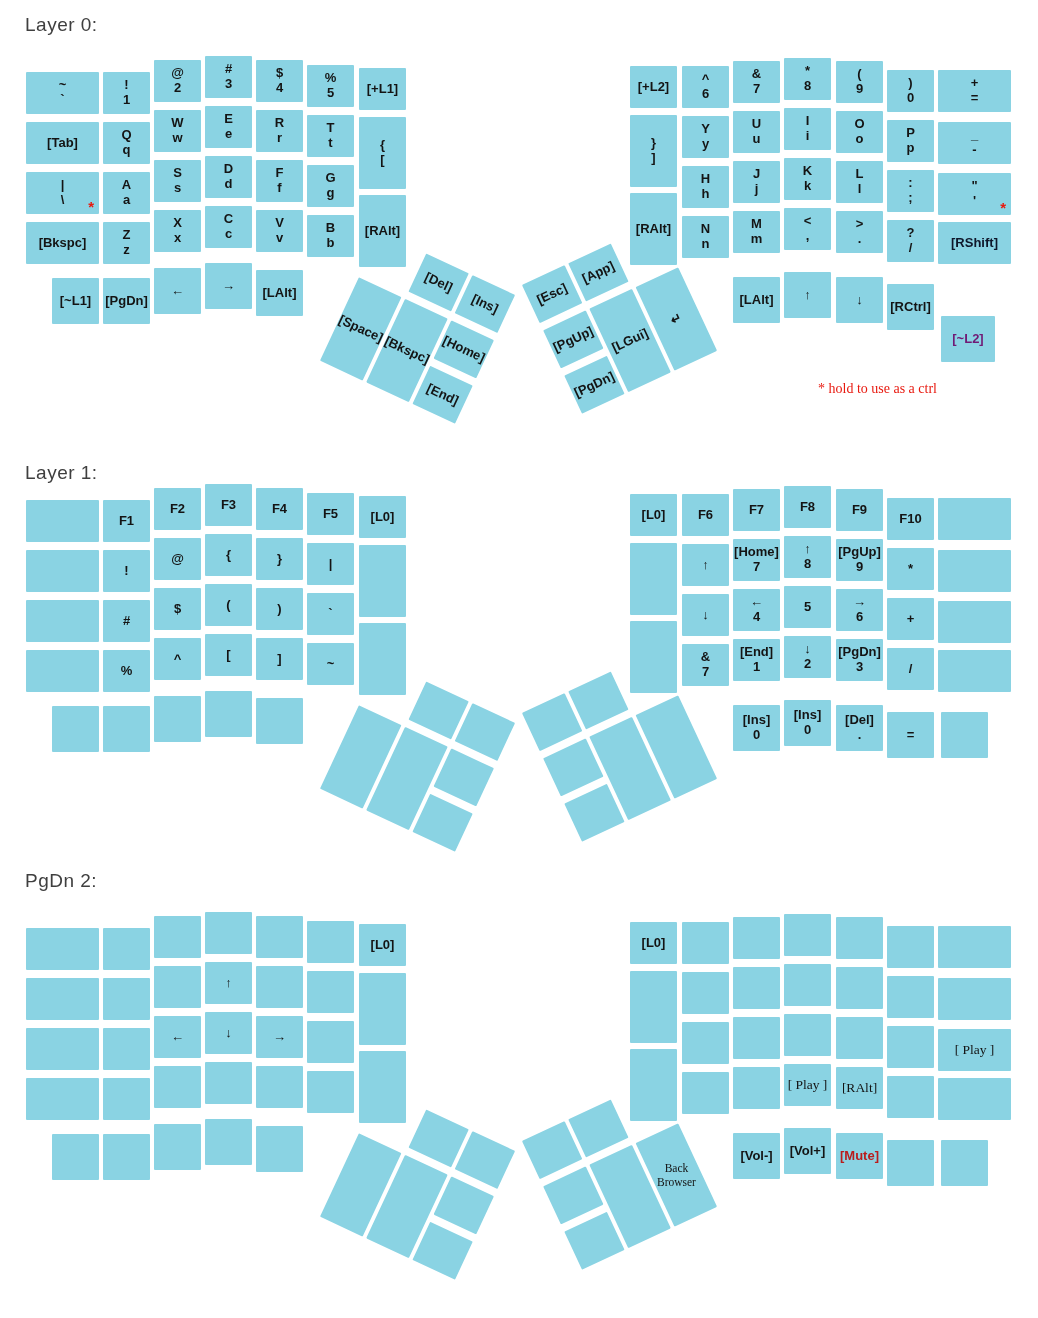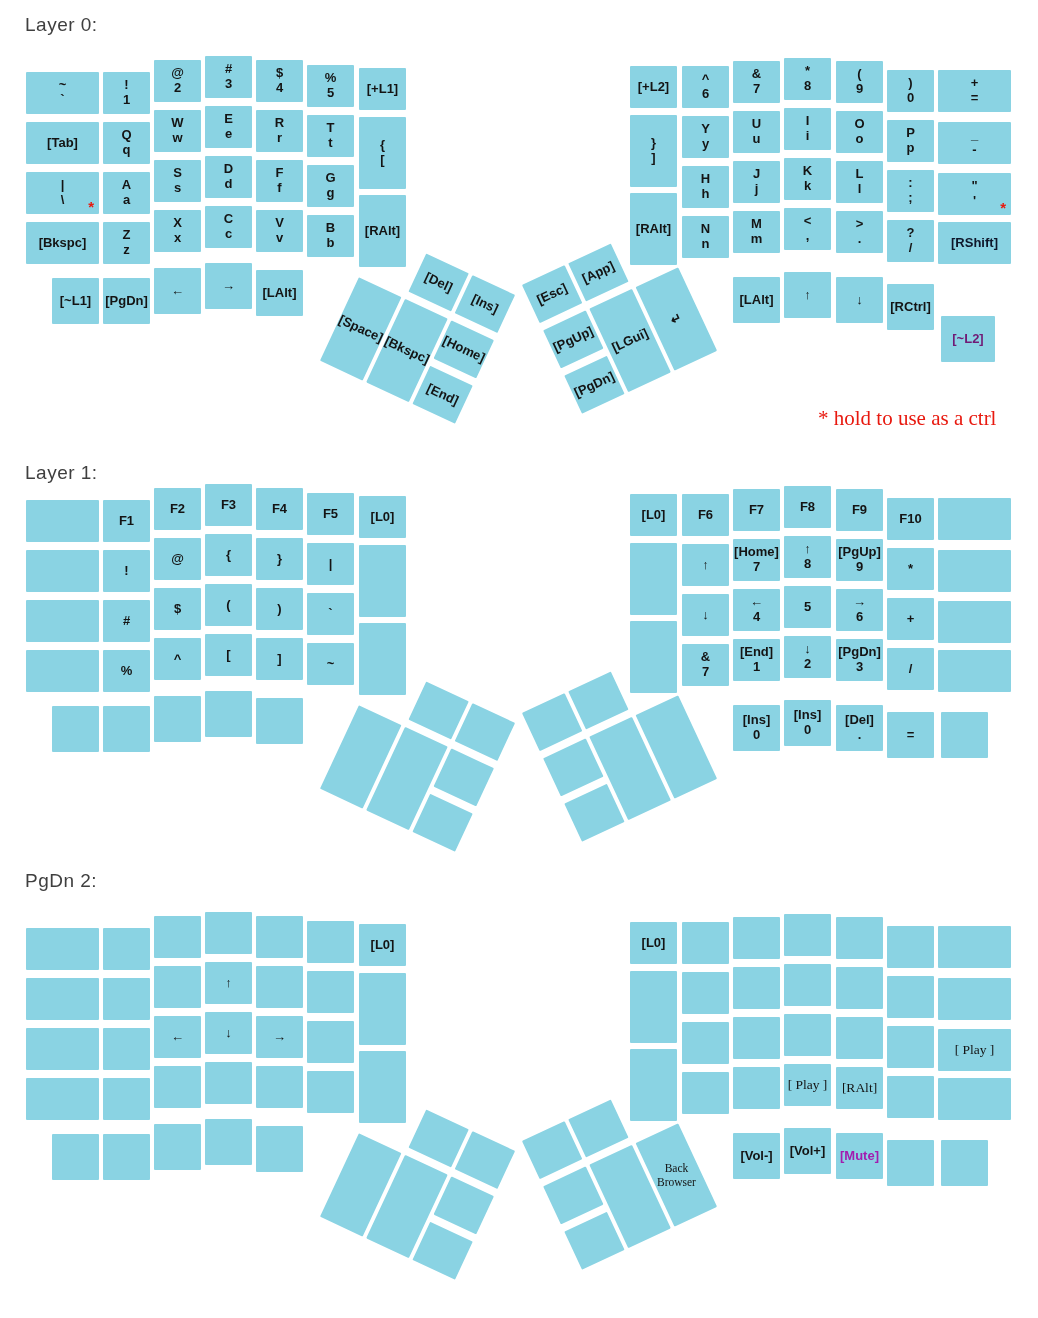--- a/index.html
+++ b/index.html
@@ -1,22 +1,22 @@
 <!DOCTYPE html>
 <html><head>
 <meta charset="utf-8">
 <style>
   html,body{margin:0;padding:0;background:#ffffff;}
   #canvas{position:relative;width:1038px;height:1318px;background:#ffffff;overflow:hidden;
           font-family:"Liberation Sans",sans-serif;}
   .layer-title{position:absolute;left:25px;font-size:19px;letter-spacing:.5px;color:#3f3f3f;
           font-family:"Liberation Sans",sans-serif;}
   .t0{top:14px}.t1{top:462px}.t2{top:870px}
-  .footnote{position:absolute;left:818px;top:406px;font-family:"Liberation Serif",serif;
-          font-size:21px;color:#e8190f;white-space:nowrap;}
+  .footnote{position:absolute;left:818px;top:381px;font-family:"Liberation Serif",serif;
+          font-size:14px;color:#e8190f;white-space:nowrap;}
   .half,.thumb{position:absolute;width:0;height:0;overflow:visible;}
   .thumb{transform-origin:0 0;}
   .key{position:absolute;display:flex;align-items:center;justify-content:center;text-align:center;
        font-weight:700;font-size:13px;line-height:1.15;color:#141414;white-space:pre-line;
        border-radius:1px;box-sizing:border-box;}
   .key.serif{font-family:"Liberation Serif",serif;font-weight:400;font-size:13.5px;}
   .key .ast{position:absolute;right:5px;bottom:0;font-size:15px;font-weight:700;color:#e8190f;line-height:1;}
   .key .lbl{display:block;}
   .key .lbl.upright{transform:rotate(25deg);font-size:11.5px;line-height:1.25;}
 </style>
@@ -320,21 +320,21 @@
       <div class="key serif" style="left: 938px; top: 173px; width: 73px; height: 42px; background: rgb(138, 211, 227); color: rgb(20, 20, 20);"><span class="lbl">[ Play ]</span></div>
       <div class="key" style="left: 630px; top: 193px; width: 47px; height: 72px; background: rgb(138, 211, 227); color: rgb(20, 20, 20);"><span class="lbl"></span></div>
       <div class="key" style="left: 682px; top: 216px; width: 47px; height: 42px; background: rgb(138, 211, 227); color: rgb(20, 20, 20);"><span class="lbl"></span></div>
       <div class="key" style="left: 733px; top: 211px; width: 47px; height: 42px; background: rgb(138, 211, 227); color: rgb(20, 20, 20);"><span class="lbl"></span></div>
       <div class="key serif" style="left: 784px; top: 208px; width: 47px; height: 42px; background: rgb(138, 211, 227); color: rgb(20, 20, 20);"><span class="lbl">[ Play ]</span></div>
       <div class="key serif" style="left: 836px; top: 211px; width: 47px; height: 42px; background: rgb(138, 211, 227); color: rgb(20, 20, 20);"><span class="lbl">[RAlt]</span></div>
       <div class="key" style="left: 887px; top: 220px; width: 47px; height: 42px; background: rgb(138, 211, 227); color: rgb(20, 20, 20);"><span class="lbl"></span></div>
       <div class="key" style="left: 938px; top: 222px; width: 73px; height: 42px; background: rgb(138, 211, 227); color: rgb(20, 20, 20);"><span class="lbl"></span></div>
       <div class="key" style="left: 733px; top: 277px; width: 47px; height: 46px; background: rgb(138, 211, 227); color: rgb(20, 20, 20);"><span class="lbl">[Vol-]</span></div>
       <div class="key" style="left: 784px; top: 272px; width: 47px; height: 46px; background: rgb(138, 211, 227); color: rgb(20, 20, 20);"><span class="lbl">[Vol+]</span></div>
-      <div class="key" style="left: 836px; top: 277px; width: 47px; height: 46px; background: rgb(138, 211, 227); color: #a21caf;"><span class="lbl">[Mute]</span></div>
+      <div class="key" style="left: 836px; top: 277px; width: 47px; height: 46px; background: rgb(138, 211, 227); color: #b91c1c;"><span class="lbl">[Mute]</span></div>
       <div class="key" style="left: 887px; top: 284px; width: 47px; height: 46px; background: rgb(138, 211, 227); color: rgb(20, 20, 20);"><span class="lbl"></span></div>
       <div class="key" style="left: 941px; top: 284px; width: 47px; height: 46px; background: rgb(138, 211, 227); color: rgb(20, 20, 20);"><span class="lbl"></span></div>
     </div>
     <div class="thumb" style="left: 522px; top: 1141px; transform: rotate(-25deg);">
       <div class="key" style="left: 0px; top: 0px; width: 47px; height: 42px; background: rgb(138, 211, 227); color: rgb(20, 20, 20);"><span class="lbl"></span></div>
       <div class="key" style="left: 51px; top: 0px; width: 47px; height: 42px; background: rgb(138, 211, 227); color: rgb(20, 20, 20);"><span class="lbl"></span></div>
       <div class="key" style="left: 0px; top: 50px; width: 47px; height: 42px; background: rgb(138, 211, 227); color: rgb(20, 20, 20);"><span class="lbl"></span></div>
       <div class="key" style="left: 0px; top: 100px; width: 47px; height: 42px; background: rgb(138, 211, 227); color: rgb(20, 20, 20);"><span class="lbl"></span></div>
       <div class="key" style="left: 51px; top: 50px; width: 47px; height: 92px; background: rgb(138, 211, 227); color: rgb(20, 20, 20);"><span class="lbl"></span></div>
       <div class="key serif" style="left: 102px; top: 50px; width: 47px; height: 92px; background: rgb(138, 211, 227); color: rgb(20, 20, 20);"><span class="lbl upright">Back

